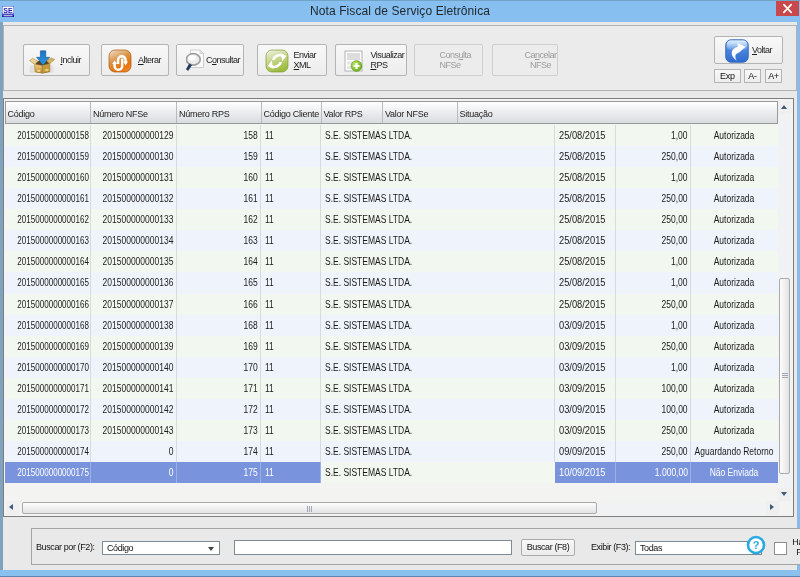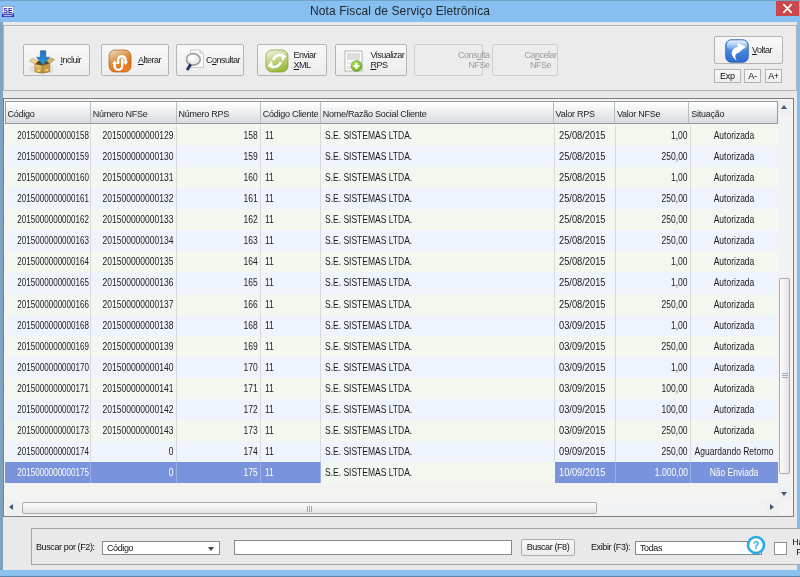--- a/index.html
+++ b/index.html
@@ -178,21 +178,21 @@
     <rect x="4" y="2" width="17" height="20" fill="#FDFDFD" stroke="#ABABAB" stroke-width="0.9"></rect>
     <rect x="6" y="4" width="13" height="7" fill="#DDDDDD"></rect>
     <rect x="6" y="12.5" width="13" height="3" fill="#E6E6E6"></rect>
     <rect x="6" y="17" width="13" height="3" fill="#E6E6E6"></rect>
     <circle cx="15.5" cy="17" r="5.4" fill="url(#gPl)" stroke="#4E8A0E" stroke-width="0.5"></circle>
     <path d="M14.4 14 h2.2 v1.9 h1.9 v2.2 h-1.9 v1.9 h-2.2 v-1.9 h-1.9 v-2.2 h1.9 Z" fill="#fff"></path>
   </svg>
   <span class="lbl" style="left:34px;">Visualizar<br><u>R</u>PS</span>
 </div>
 <div class="tbtn dis" style="left:413.5px; width:69.5px;">
-  <span class="lbl" style="left:39px; text-align:right; width:36px;">Cons<u>u</u>lta<br>NFSe</span>
+  <span class="lbl" style="left:25px; text-align:left; width:36px;">Cons<u>u</u>lta<br>NFSe</span>
 </div>
 <div class="tbtn dis" style="left:491.5px; width:66px;">
   <span class="lbl" style="left:30px; text-align:center; width:36px;">Ca<u>n</u>celar<br>NFSe</span>
 </div>
 <div class="tbtn" id="btn-voltar" style="left:714px; width:68.5px;">
   <svg class="icon24" viewBox="0 0 24 24" style="left:10px; top:1.5px;">
     <defs>
       <linearGradient id="gBl" x1="0" y1="0" x2="0" y2="1">
         <stop offset="0" stop-color="#8CC0F2"></stop>
           <stop offset="0.45" stop-color="#4A86DC"></stop>
@@ -212,21 +212,20 @@
 <div class="minibtn" style="left:714px; width:26.6px;">Exp</div>
 <div class="minibtn" style="left:744px; width:17px;">A-</div>
 <div class="minibtn" style="left:765px; width:17px;">A+</div>
 
 <div id="table" class="abs">
   <div id="gheader">
     <div class="hc w1">Código</div>
     <div class="hc w2">Número NFSe</div>
     <div class="hc w3">Número RPS</div>
     <div class="hc w4">Código Cliente</div>
-    <div class="hc w5">Nome/Razão Social Cliente</div>
     <div class="hc w6">Valor RPS</div>
     <div class="hc w7">Valor NFSe</div>
     <div class="hc w8">Situação</div>
   </div>
   <div id="rows">
 <div class="r rg">
         <div class="c n w1">
           <span>2015000000000158</span>
         </div>
         <div class="c n w2">

